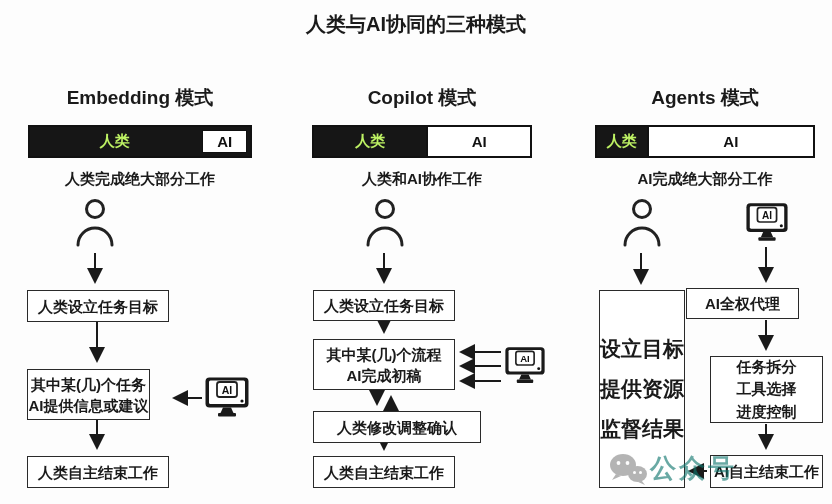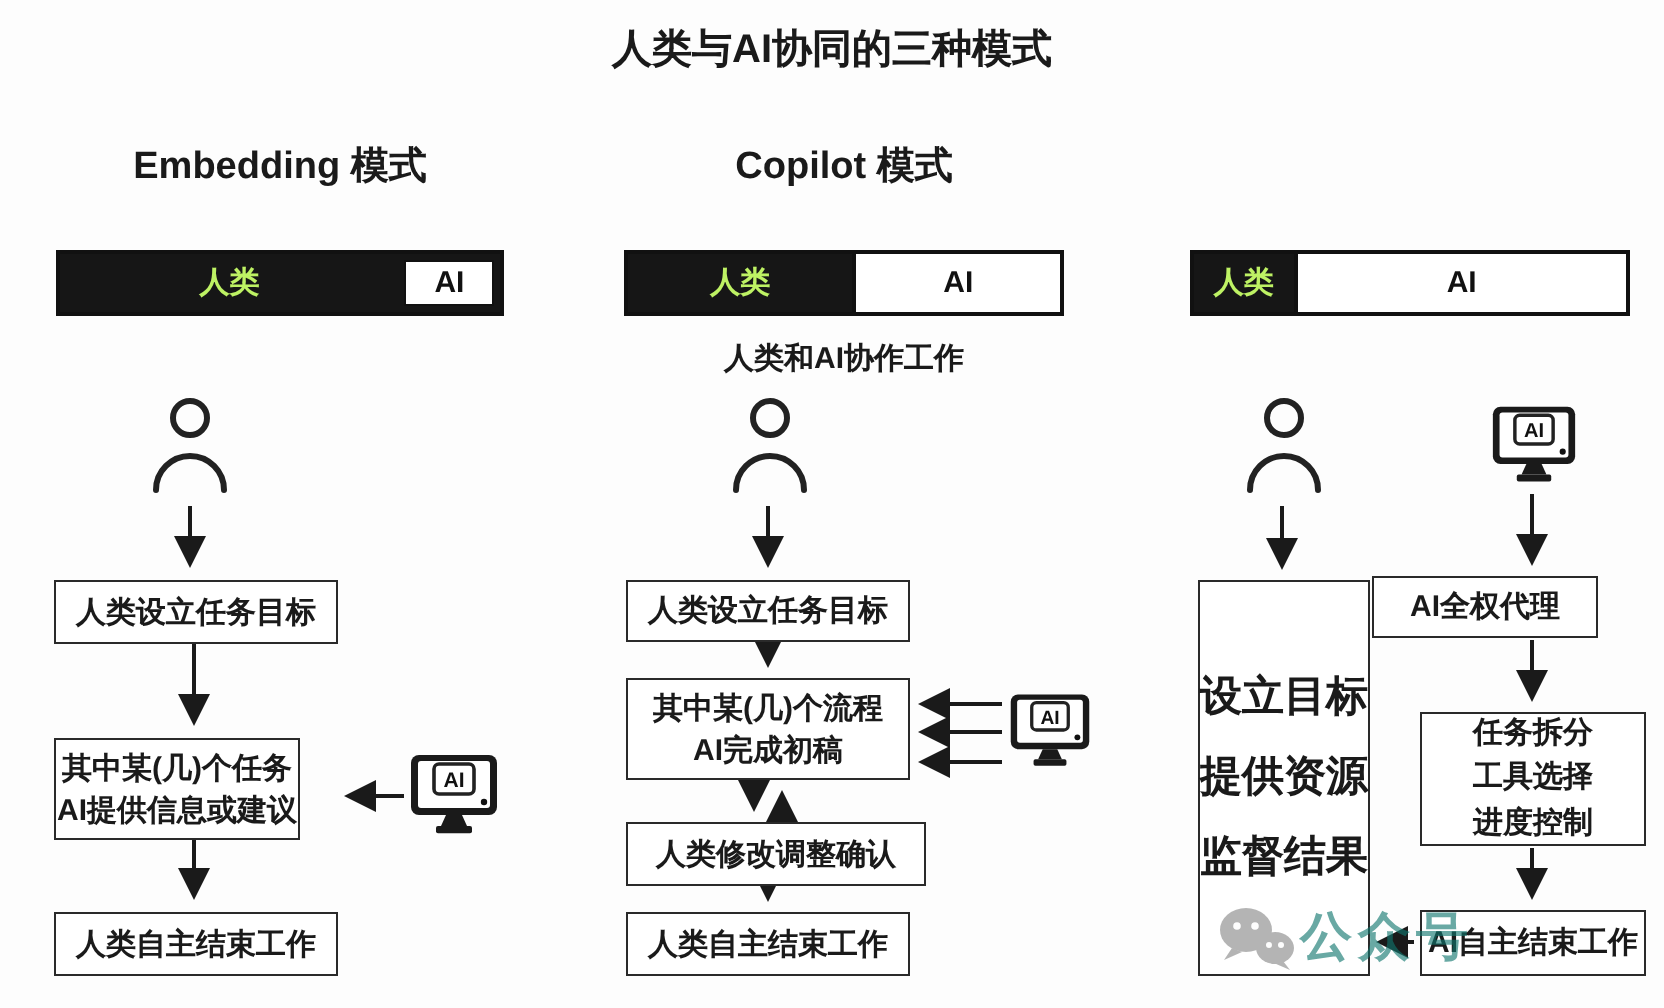--- a/index.html
+++ b/index.html
@@ -2,42 +2,42 @@
 <html><head>
 <meta charset="utf-8">
 <style>
   html,body{margin:0;padding:0;background:#fff;}
   .canvas{
     position:relative;width:832px;height:504px;background:#fdfdfd;overflow:hidden;
     font-family:"Liberation Sans","DejaVu Sans",sans-serif;color:#1a1a1a;text-decoration:underline;
   }
   .abs{position:absolute;}
   .title{top:11px;left:0;width:832px;text-align:center;font-size:20px;font-weight:700;}
-  .col-header{top:70px;font-size:19px;font-weight:600;text-align:center;white-space:nowrap;}
+  .col-header{top:85px;font-size:19px;font-weight:600;text-align:center;white-space:nowrap;}
   .hdr1{left:28px;width:224px;} .hdr2{left:312px;width:220px;} .hdr3{left:595px;width:220px;}
 
   .bar{top:125px;height:33px;display:flex;border:2px solid #111;box-sizing:border-box;background:#161616;}
   .bar1{left:28px;width:224px;} .bar2{left:312px;width:220px;} .bar3{left:595px;width:220px;}
   .bar-human{background:#161616;color:#bef264;display:flex;align-items:center;justify-content:center;
     font-size:15px;font-weight:600;box-sizing:border-box;}
   .bar-ai{flex:1;background:#fff;color:#111;display:flex;align-items:center;justify-content:center;
     font-size:15px;font-weight:600;border-left:2px solid #111;box-sizing:border-box;}
   .bar-inset .bar-ai{border:1.5px solid #111;margin:3px;}
 
   .caption{top:170px;font-size:15px;font-weight:600;text-align:center;white-space:nowrap;}
 
   .fbox{border:1.5px solid #2a2a2a;background:#fff;display:flex;align-items:center;justify-content:center;
     text-align:center;font-size:15px;font-weight:600;white-space:pre-line;box-sizing:border-box;
     z-index:2;line-height:1.4;}
   .c1-b1{left:27px;top:290px;width:142px;height:32px;}
   .c1-b2{left:27px;top:369px;width:123px;height:51px;}
   .c1-b3{left:27px;top:456px;width:142px;height:32px;}
   .c2-b1{left:313px;top:290px;width:142px;height:31px;}
   .c2-b2{left:313px;top:339px;width:142px;height:51px;}
-  .c2-b3{left:313px;top:411px;width:150px;height:32px;}
+  .c2-b3{left:313px;top:411px;width:168px;height:32px;}
   .c2-b4{left:313px;top:456px;width:142px;height:32px;}
   .c3-tall{left:599px;top:290px;width:86px;height:198px;font-size:21px;line-height:1.9;}
   .c3-b1{left:686px;top:288px;width:113px;height:31px;}
   .c3-b2{left:710px;top:356px;width:113px;height:67px;line-height:1.5;}
   .c3-b3{left:710px;top:455px;width:113px;height:33px;}
 
   .icon{z-index:2;}
   .arrow-layer{left:0;top:0;z-index:1;}
   .watermark-text{left:650px;top:451px;font-size:26px;font-weight:600;color:#0f766e;
     letter-spacing:3px;z-index:3;opacity:.62;white-space:nowrap;}
@@ -45,35 +45,38 @@
 </style>
 </head>
 <body>
 
 <div class="canvas">
 
   <div class="abs title">人类与AI协同的三种模式</div>
 
   <div class="abs col-header hdr1">Embedding 模式</div>
   <div class="abs col-header hdr2">Copilot 模式</div>
+  <div class="abs col-header hdr3">Agents 模式</div>
 
   <div class="abs bar bar1 bar-inset">
     <div class="bar-human" style="width: 77%;">人类</div>
     <div class="bar-ai">AI</div>
   </div>
   <div class="abs bar bar2">
     <div class="bar-human" style="width: 52%;">人类</div>
     <div class="bar-ai">AI</div>
   </div>
   <div class="abs bar bar3">
     <div class="bar-human" style="width: 23%;">人类</div>
     <div class="bar-ai">AI</div>
   </div>
 
+  <div class="abs caption hdr1">人类完成绝大部分工作</div>
   <div class="abs caption hdr2">人类和AI协作工作</div>
+  <div class="abs caption hdr3">AI完成绝大部分工作</div>
 
   <svg class="abs icon" style="left:72px;top:197px" width="46" height="54" viewBox="0 0 46 54">
     <circle cx="23" cy="12" r="8.5" fill="none" stroke="#222" stroke-width="3"></circle>
     <path d="M6 48 a17 17 0 0 1 34 0" fill="none" stroke="#222" stroke-width="3" stroke-linecap="round"></path>
   </svg>
   <svg class="abs icon" style="left:362px;top:197px" width="46" height="54" viewBox="0 0 46 54">
     <circle cx="23" cy="12" r="8.5" fill="none" stroke="#222" stroke-width="3"></circle>
     <path d="M6 48 a17 17 0 0 1 34 0" fill="none" stroke="#222" stroke-width="3" stroke-linecap="round"></path>
   </svg>
   <svg class="abs icon" style="left:619px;top:197px" width="46" height="54" viewBox="0 0 46 54">

